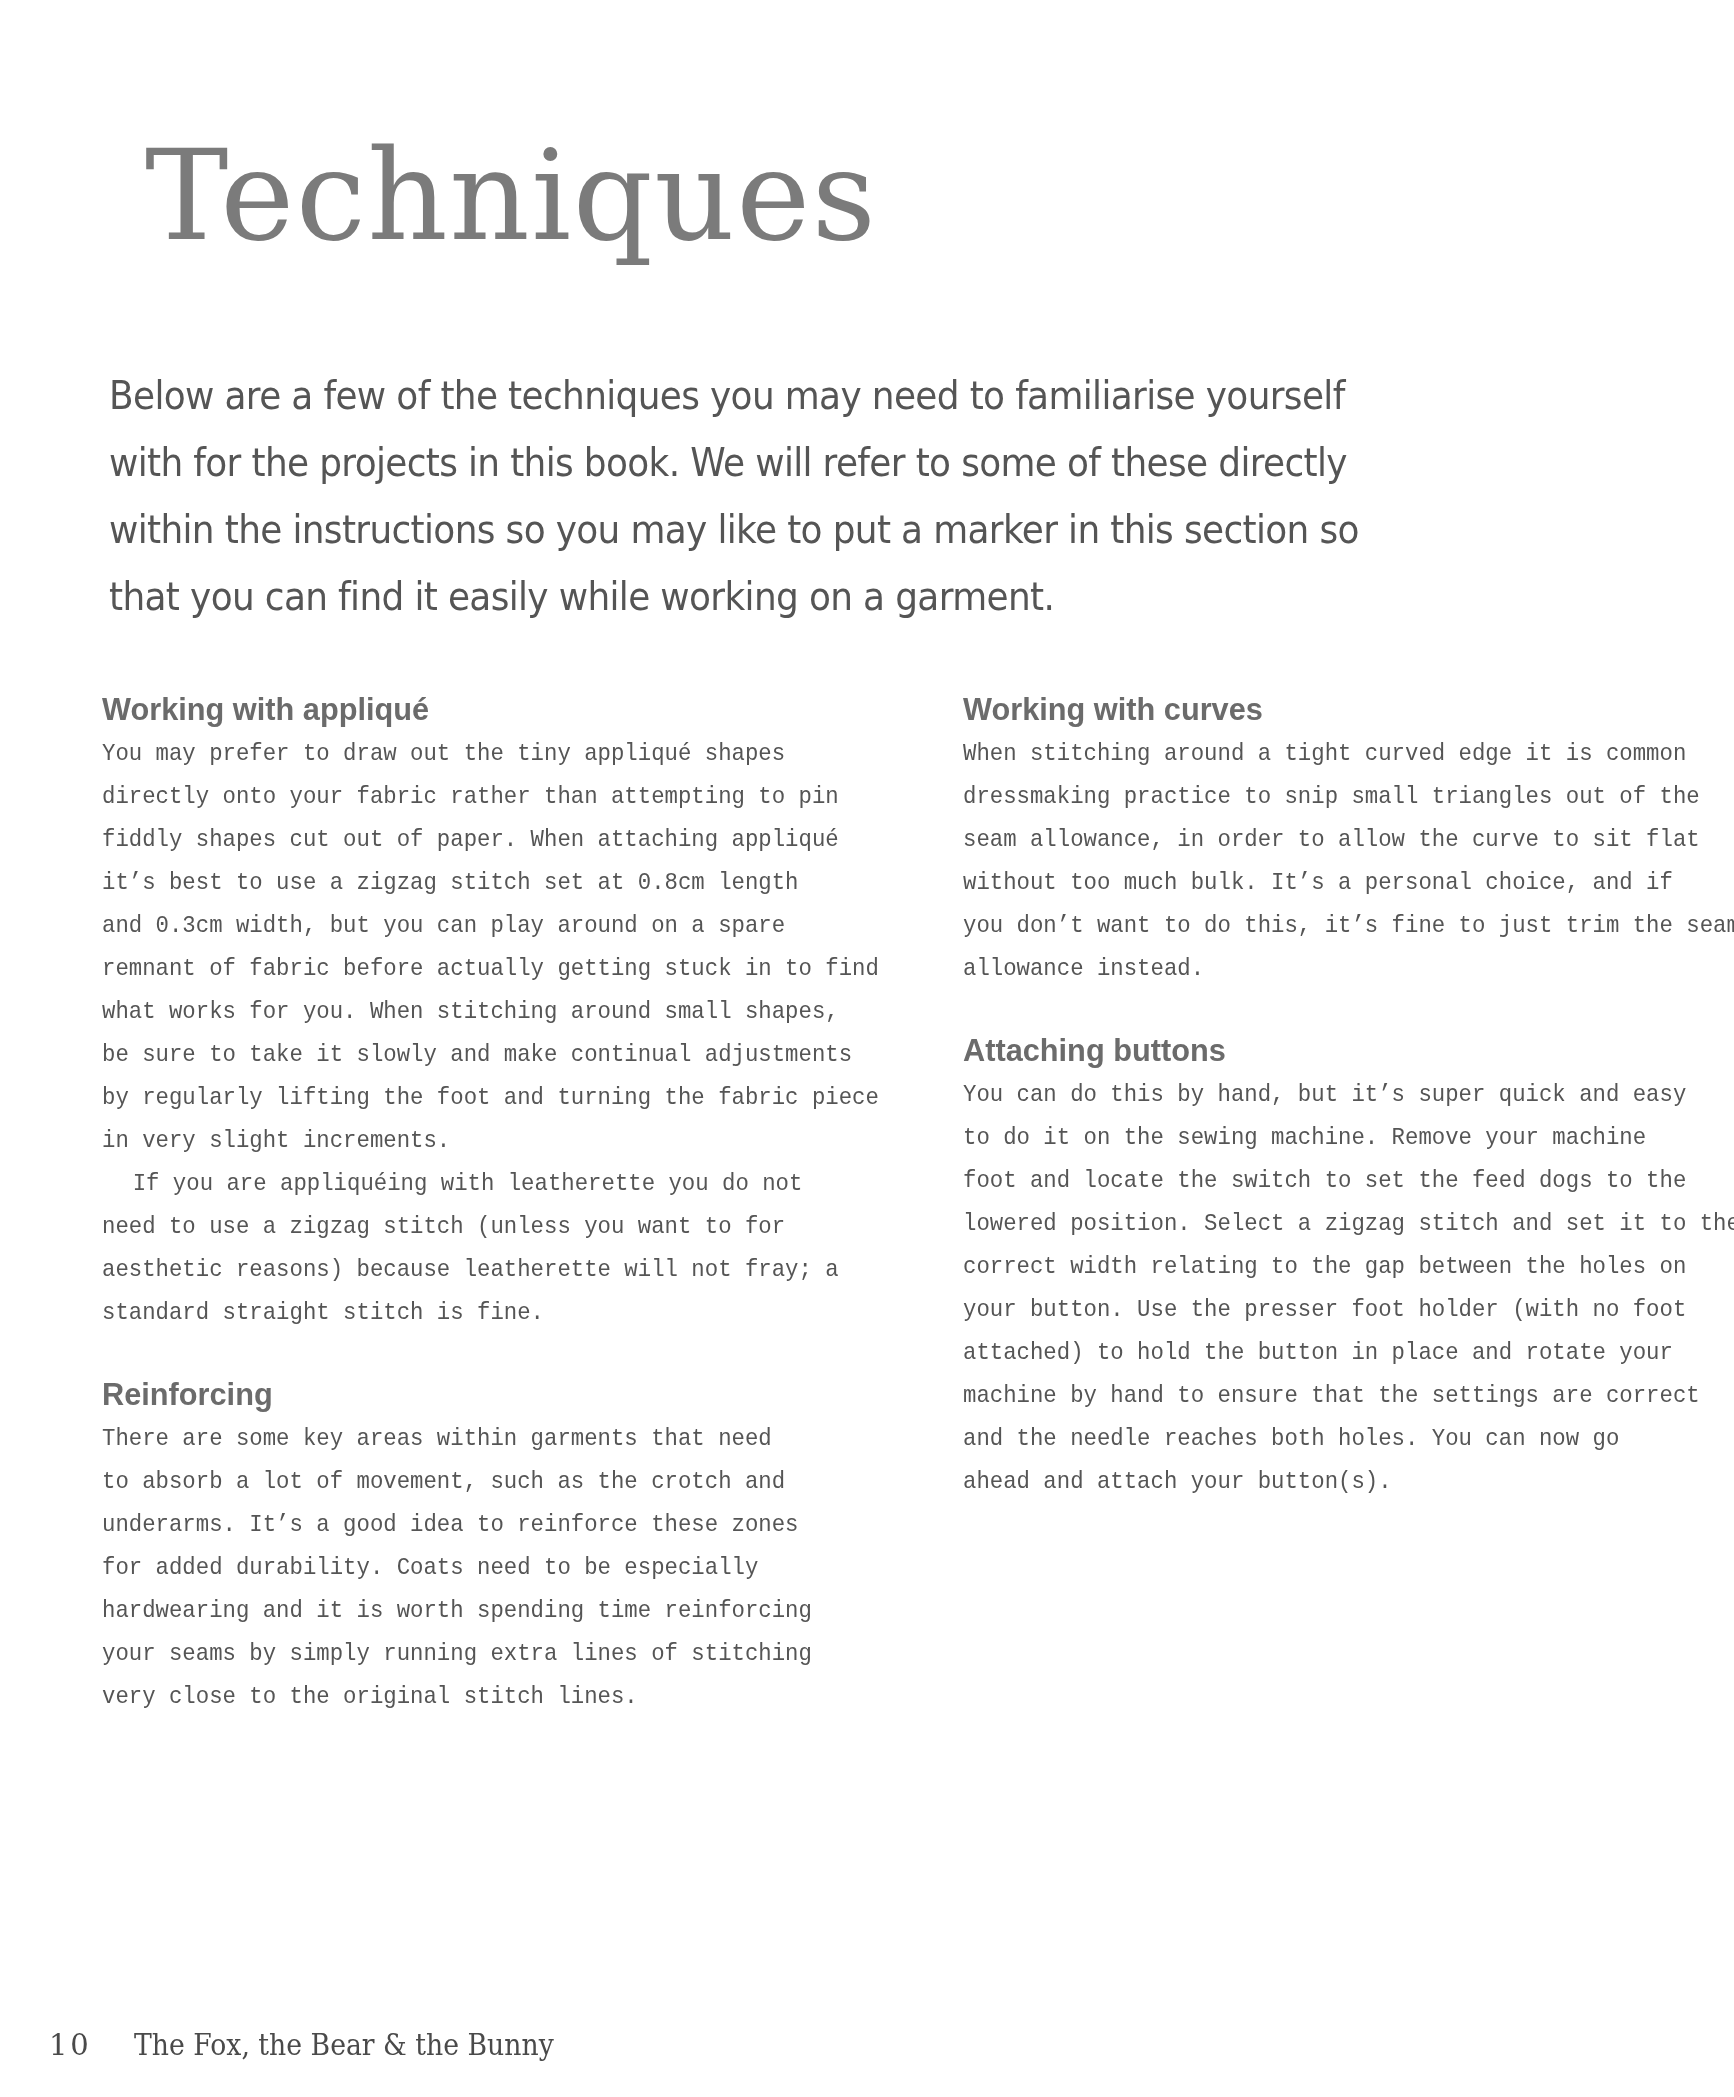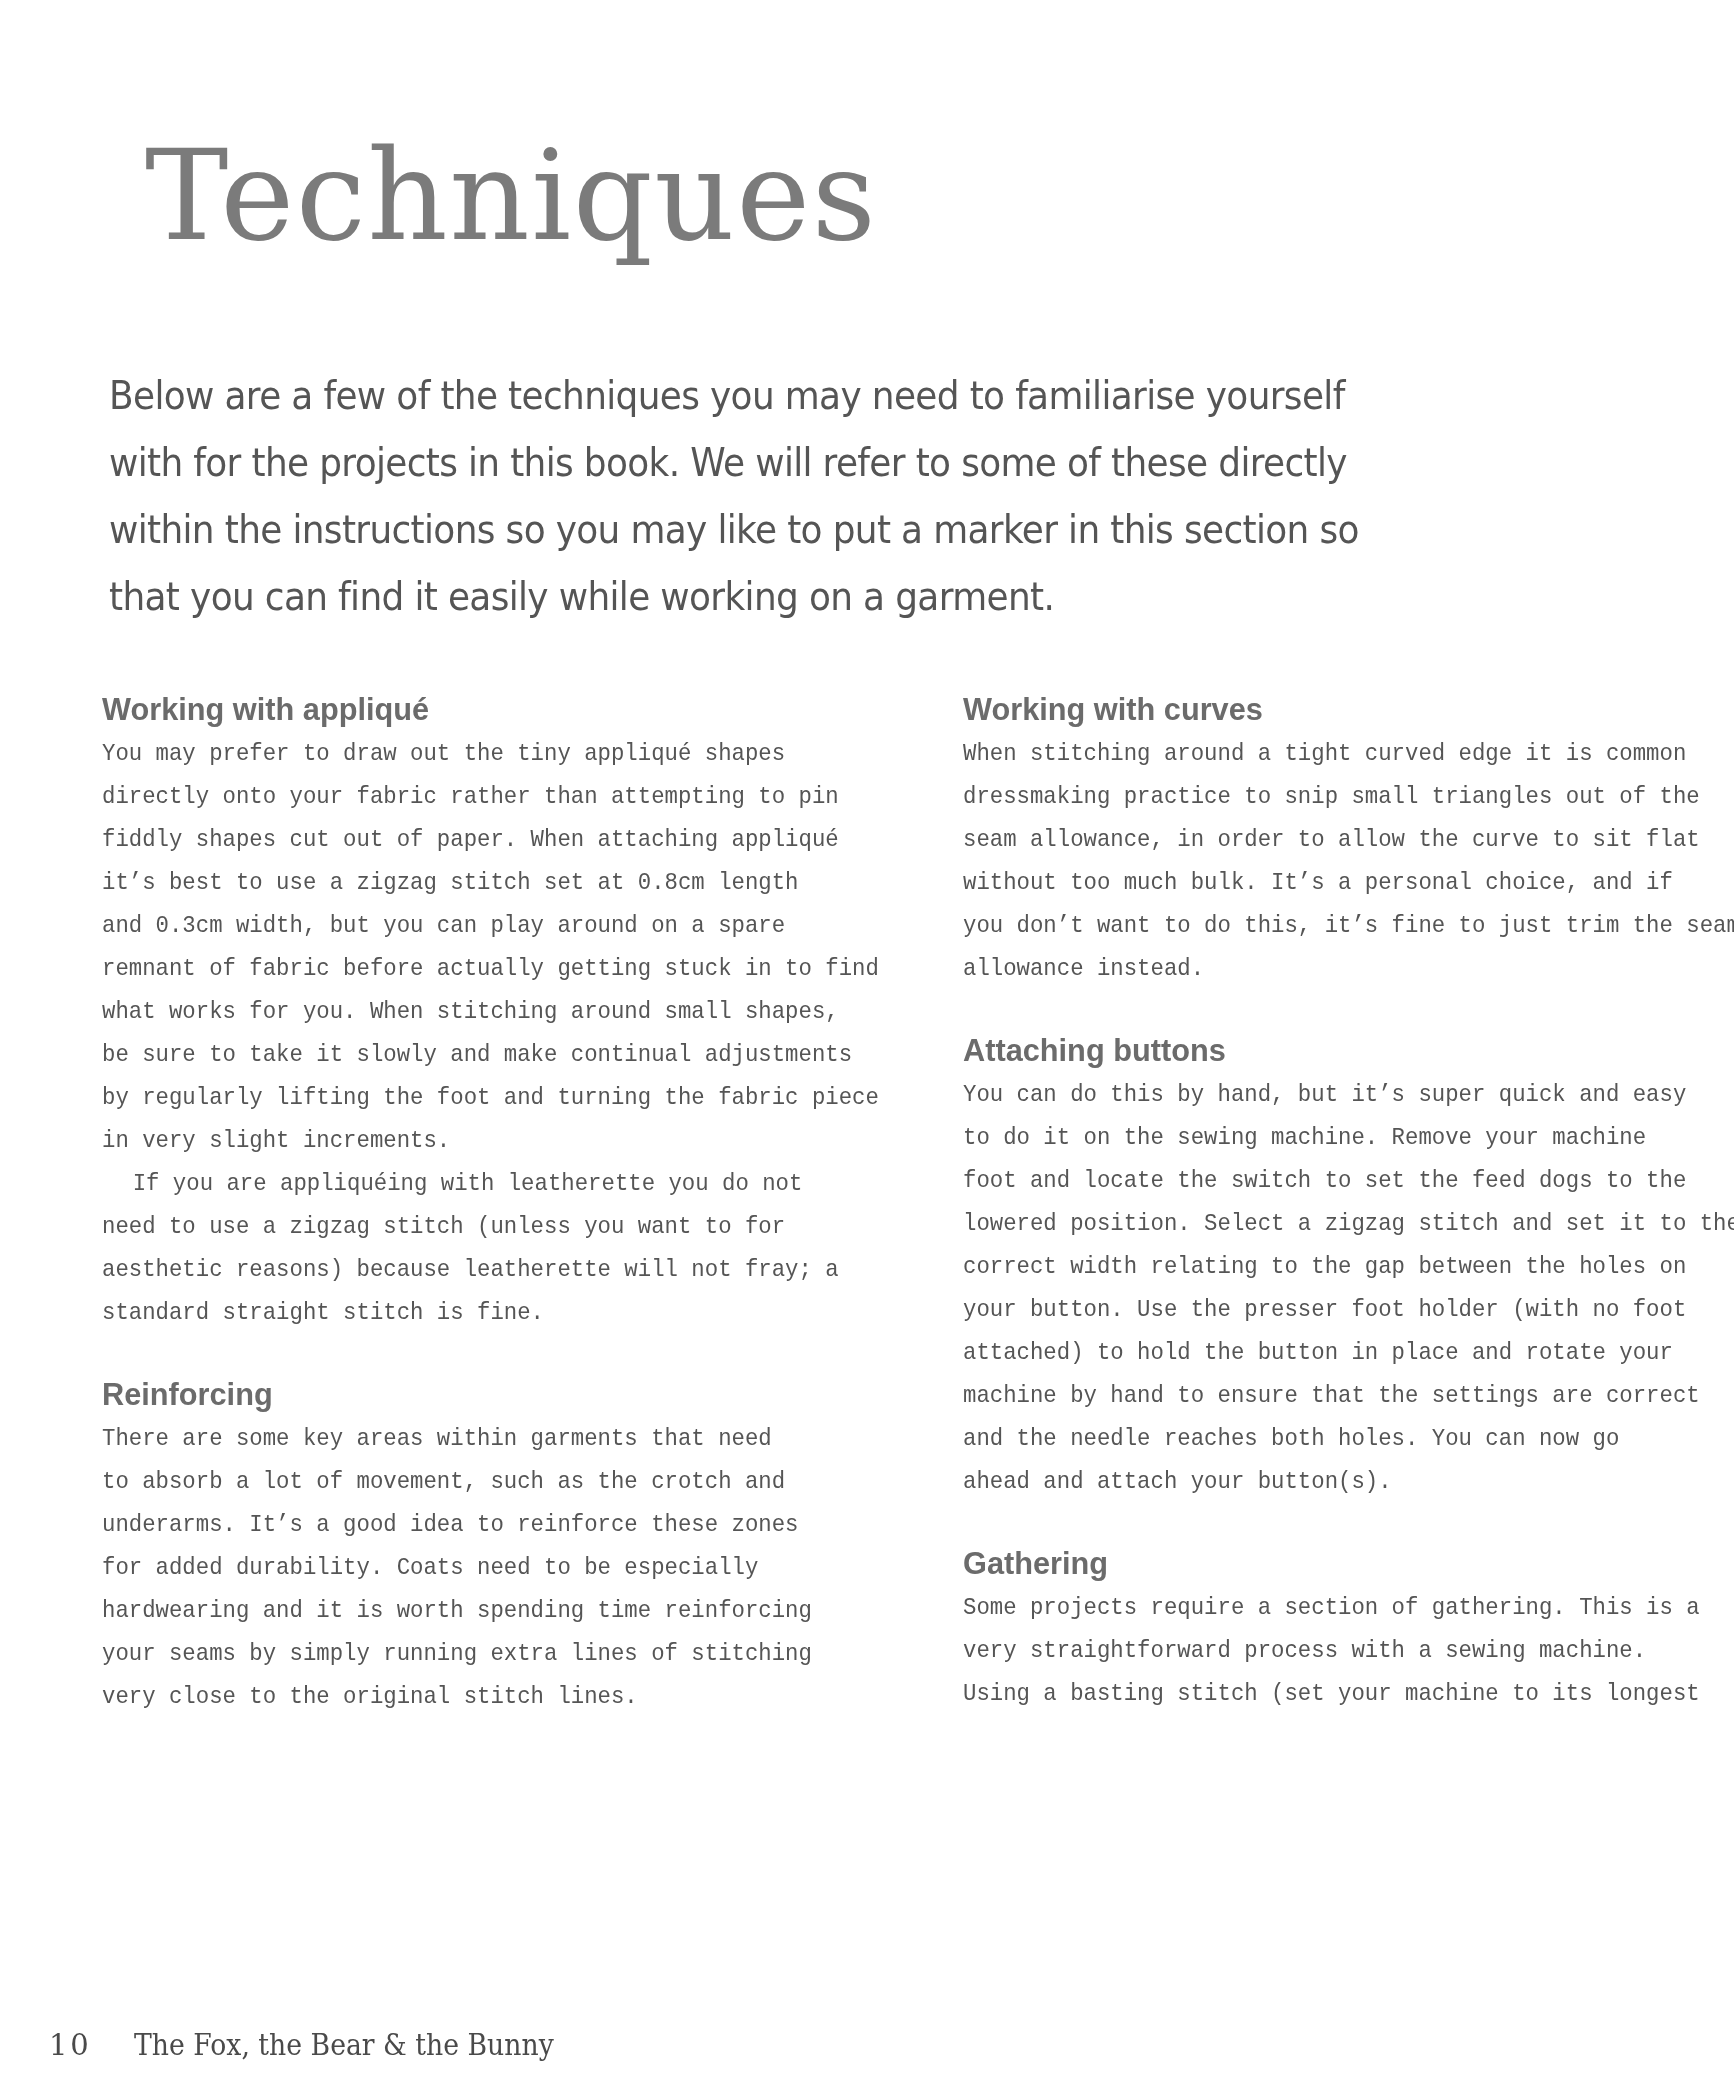--- a/index.html
+++ b/index.html
@@ -174,27 +174,19 @@
       <span class="line">lowered position. Select a zigzag stitch and set it to the</span>
       <span class="line">correct width relating to the gap between the holes on</span>
       <span class="line">your button. Use the presser foot holder (with no foot</span>
       <span class="line">attached) to hold the button in place and rotate your</span>
       <span class="line">machine by hand to ensure that the settings are correct</span>
       <span class="line">and the needle reaches both holes. You can now go</span>
       <span class="line">ahead and attach your button(s).</span>
     </p>
   </section>
 
-  <section class="section">
-    <h2 class="section-heading">Gathering</h2>
-    <p class="section-body">
-      <span class="line">Some projects require a section of gathering. This is a</span>
-      <span class="line">very straightforward process with a sewing machine.</span>
-      <span class="line">Using a basting stitch (set your machine to its longest</span>
-    </p>
-  </section>
 </div>
 
 <div class="footer">
   <span class="page-number">10</span>
   <span class="book-title">The Fox, the Bear &amp; the Bunny</span>
 </div>
 
 
 </body></html>

